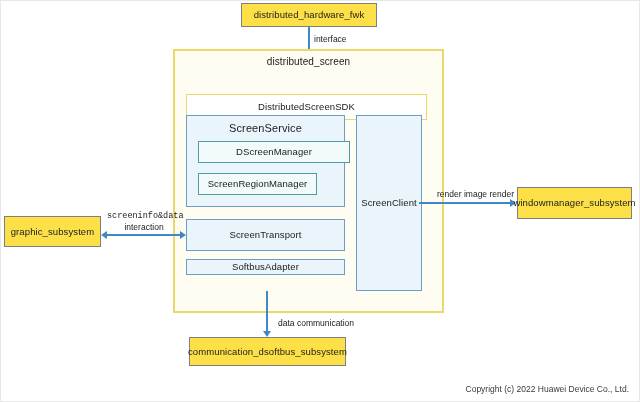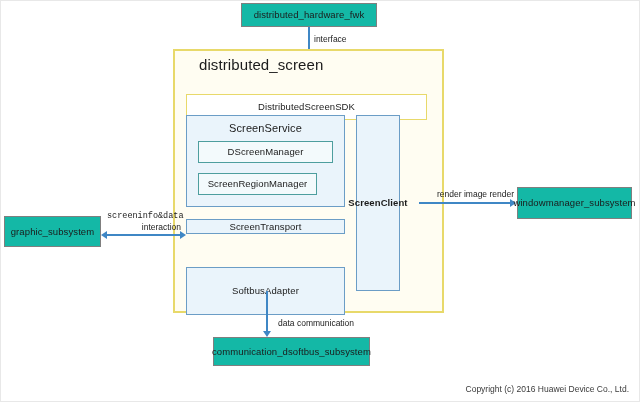--- a/index.html
+++ b/index.html
@@ -26,38 +26,37 @@
     justify-content: center;
     text-align: center;
     color: #1b1b1b;
     font-size: 9.5px;
     line-height: 1.25;
     letter-spacing: 0.1px;
   }
 
   
   .ext {
-    background: #14b8a6;
+    background: #fde047;
     border: 1px solid #7f7f7f;
   }
 
   
   .container-yellow {
     background: #fffdf2;
     border: 2px solid #e8d96a;
   }
   .container-title {
     position: absolute;
     top: 5px;
     left: 0;
     width: 100%;
-    text-align: left;
-    font-size: 15px;
-    color: #1b1b1b;
-    padding-left: 24px;
+    text-align: center;
+    font-size: 10px;
+    color: #1b1b1b;
   }
 
   
   .sdk {
     background: #ffffff;
     border: 1.5px solid #e8d96a;
     margin-top: 17px;
   }
 
   
@@ -110,21 +109,21 @@
   .arrow-left {
     border-top: 4px solid transparent;
     border-bottom: 4px solid transparent;
     border-right: 6px solid #3f87c5;
   }
 
   .edge-label {
     position: absolute;
     font-size: 8.5px;
     color: #1b1b1b;
-    text-align: right;
+    text-align: center;
     line-height: 1.3;
     white-space: nowrap;
   }
 
   .copyright {
     position: absolute;
     right: 10px;
     bottom: 7px;
     font-size: 8.5px;
     color: #3a3a3a;
@@ -149,37 +148,37 @@
   </div>
 
   <div class="box sdk" style="left:185px; top:76px; width:241px; height:26px;">
     <span>DistributedScreenSDK</span>
   </div>
 
   <div class="box blue" style="left:185px; top:114px; width:159px; height:92px;">
     <div class="svc-title">ScreenService</div>
   </div>
 
-  <div class="box teal" style="left:197px; top:140px; width:135px; height:22px;text-align:center;">
+  <div class="box teal" style="left:197px; top:140px; width:152px; height:22px;text-align:center;">
     <span>DScreenManager</span>
   </div>
 
   <div class="box teal" style="left:197px; top:172px; width:119px; height:22px;text-align:right;">
     <span>ScreenRegionManager</span>
   </div>
 
-  <div class="box blue" style="left:185px; top:218px; width:159px; height:15px;">
+  <div class="box blue" style="left:185px; top:218px; width:159px; height:32px;">
     <span>ScreenTransport</span>
   </div>
 
-  <div class="box blue" style="left:185px; top:258px; width:159px; height:48px;margin-top:8px;">
+  <div class="box blue" style="left:185px; top:258px; width:159px; height:16px;">
     <span>SoftbusAdapter</span>
   </div>
 
-  <div class="box blue" style="left:355px; top:114px; width:44px; height:176px;font-weight:bold;">
+  <div class="box blue" style="left:355px; top:114px; width:66px; height:176px;">
     <span>ScreenClient</span>
   </div>
 
   <div class="box ext" style="left:3px; top:215px; width:97px; height:31px;">
     <span>graphic_subsystem</span>
   </div>
 
   <div class="line-h" style="left:106px; top:233px; width:74px;"></div>
   <div class="arrow arrow-left" style="left:100px; top:230px;"></div>
   <div class="arrow arrow-right" style="left:179px; top:230px;"></div>
@@ -191,19 +190,19 @@
   <div class="edge-label" style="left:436px; top:188px;">render image render</div>
 
   <div class="box ext" style="left:516px; top:186px; width:115px; height:32px;">
     <span>windowmanager_subsystem</span>
   </div>
 
   <div class="line-v" style="left:265px; top:290px; height:42px;"></div>
   <div class="arrow arrow-down" style="left:262px; top:330px;"></div>
   <div class="edge-label" style="left:277px; top:317px;">data communication</div>
 
-  <div class="box ext" style="left:188px; top:336px; width:157px; height:29px;margin-left:24px;">
+  <div class="box ext" style="left:188px; top:336px; width:157px; height:29px;">
     <span>communication_dsoftbus_subsystem</span>
   </div>
 
-  <div class="copyright">Copyright (c) 2016 Huawei Device Co., Ltd.</div>
+  <div class="copyright">Copyright (c) 2022 Huawei Device Co., Ltd.</div>
 
 </div>
 
 </body></html>

